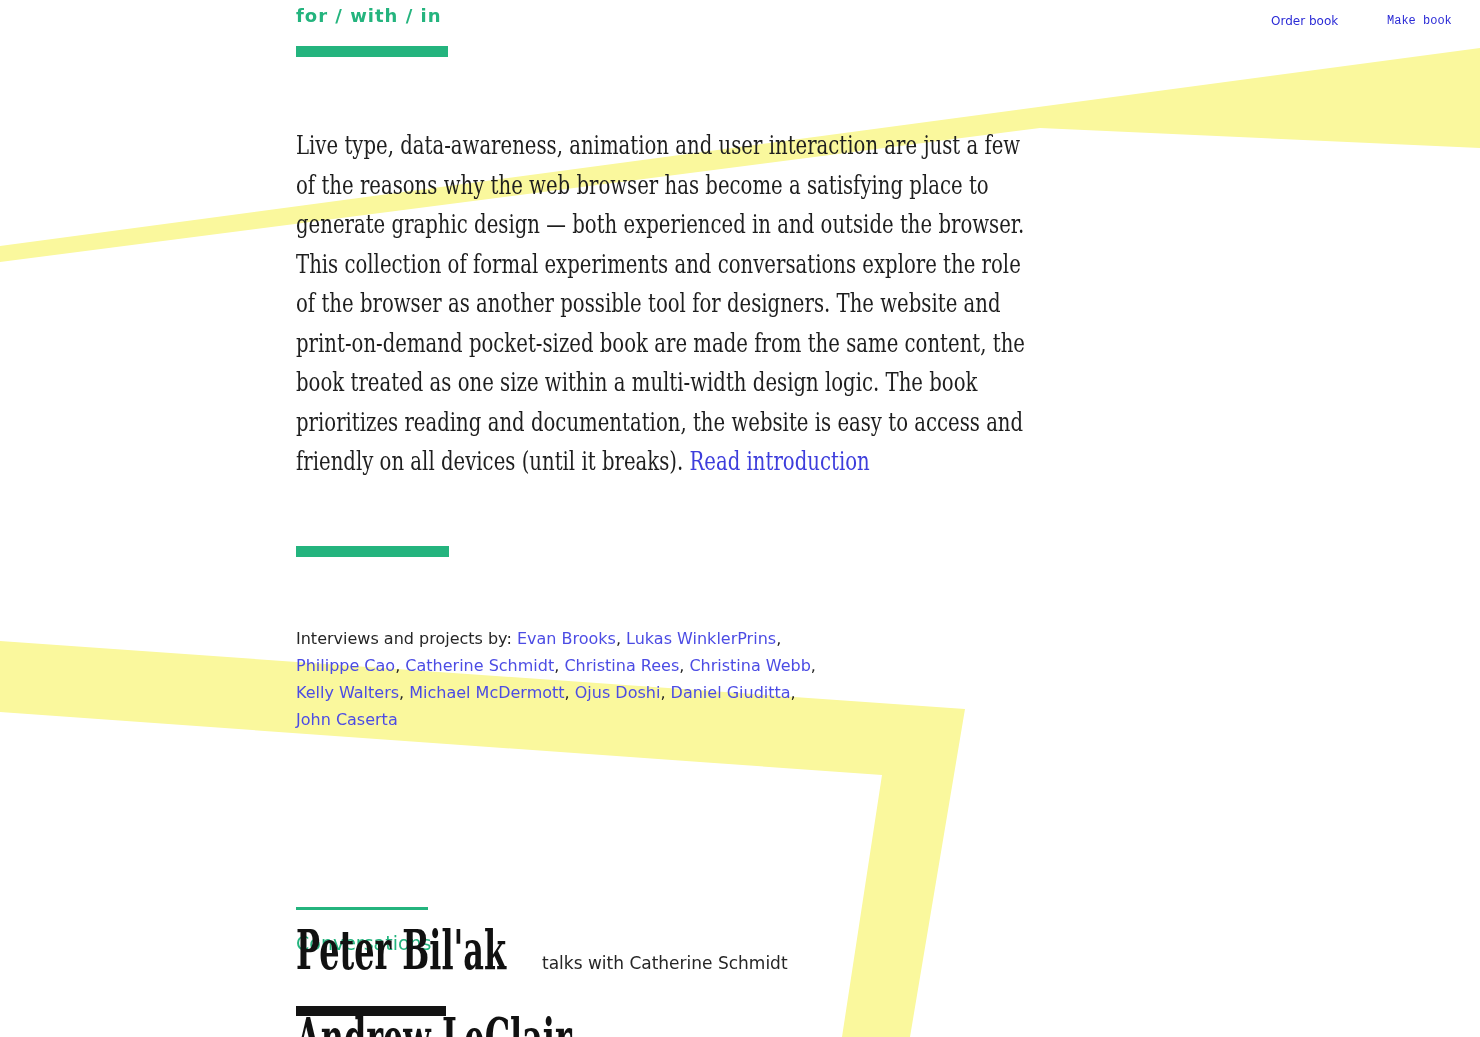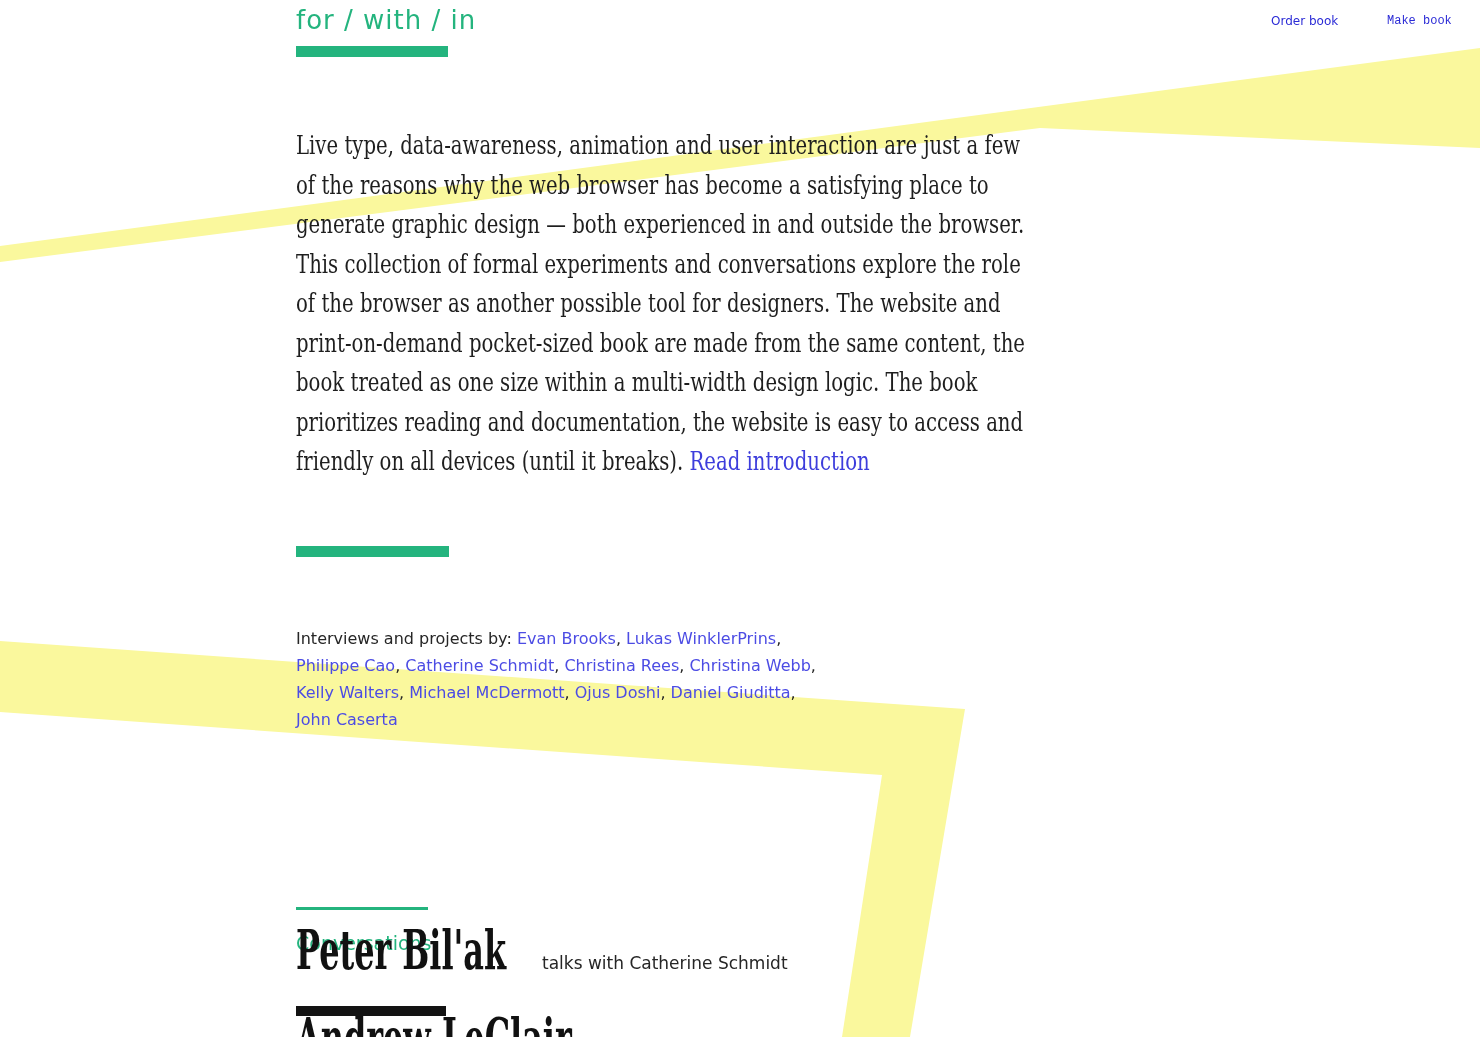--- a/index.html
+++ b/index.html
@@ -8,22 +8,22 @@
     font-family:"DejaVu Sans", sans-serif;position:relative;
   }
   #page{position:absolute;inset:0;width:1480px;height:1037px;}
 
   .bg-svg{position:absolute;left:0;top:0;z-index:0;}
 
   .layer{position:absolute;z-index:1;}
 
   
   .site-title{
-    left:296px;top:5px;font-size:26px;letter-spacing:1px;
-    color:var(--green);text-decoration:none;
+    left:296px;top:5px;font-size:18px;letter-spacing:1px;
+    color:var(--green);text-decoration:none;font-weight:bold;
   }
   .green-bar{background:var(--green);}
   .bar-title{left:296px;top:46px;width:152px;height:11px;}
   .nav-link{top:14px;font-size:12px;color:var(--nav-blue);text-decoration:none;}
   .nav-order{left:1271px;}
   .nav-make{left:1387px;font-family:Liberation Mono, monospace;}
 
   
   .intro{
     left:296px;top:100px;width:985px;

